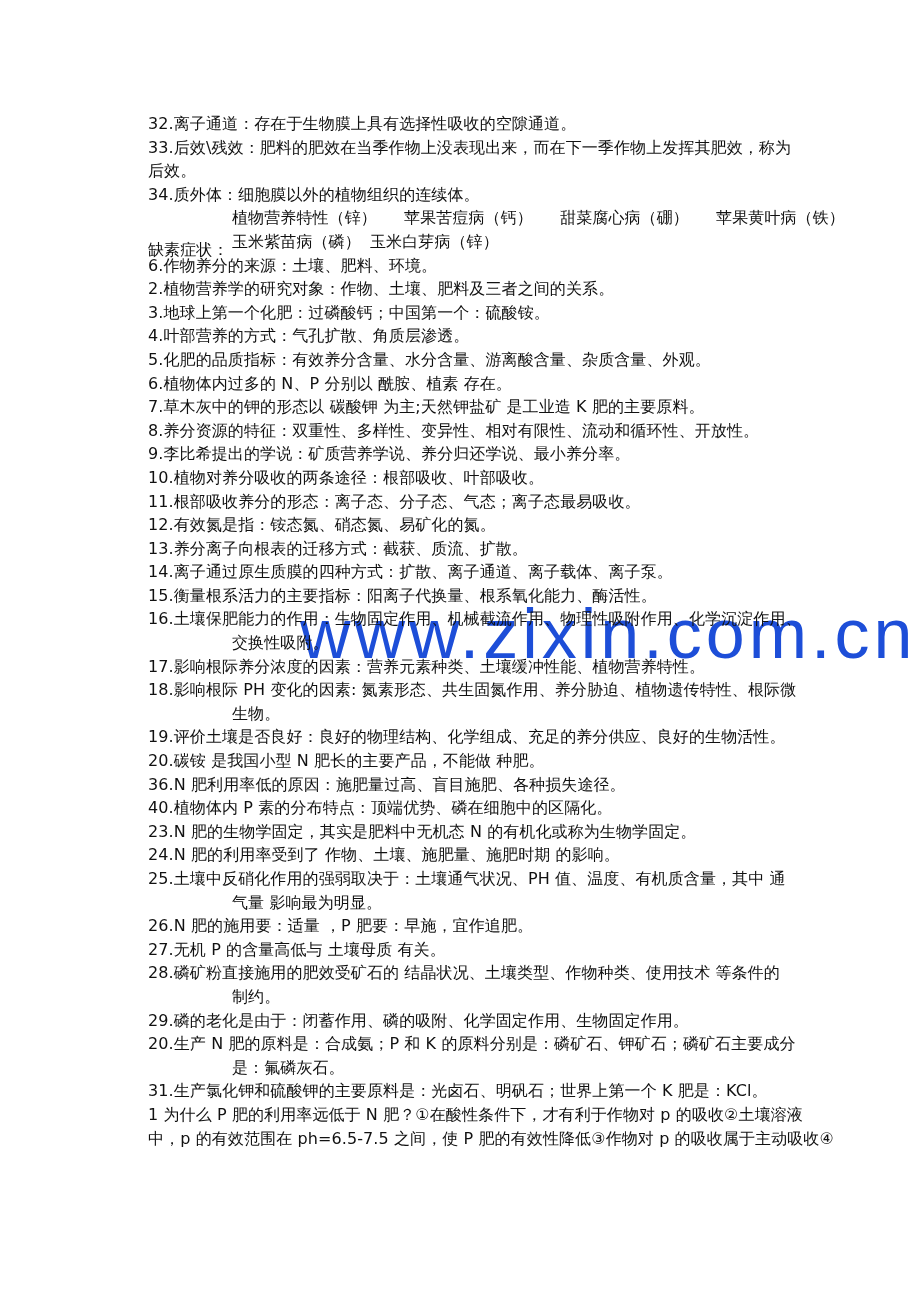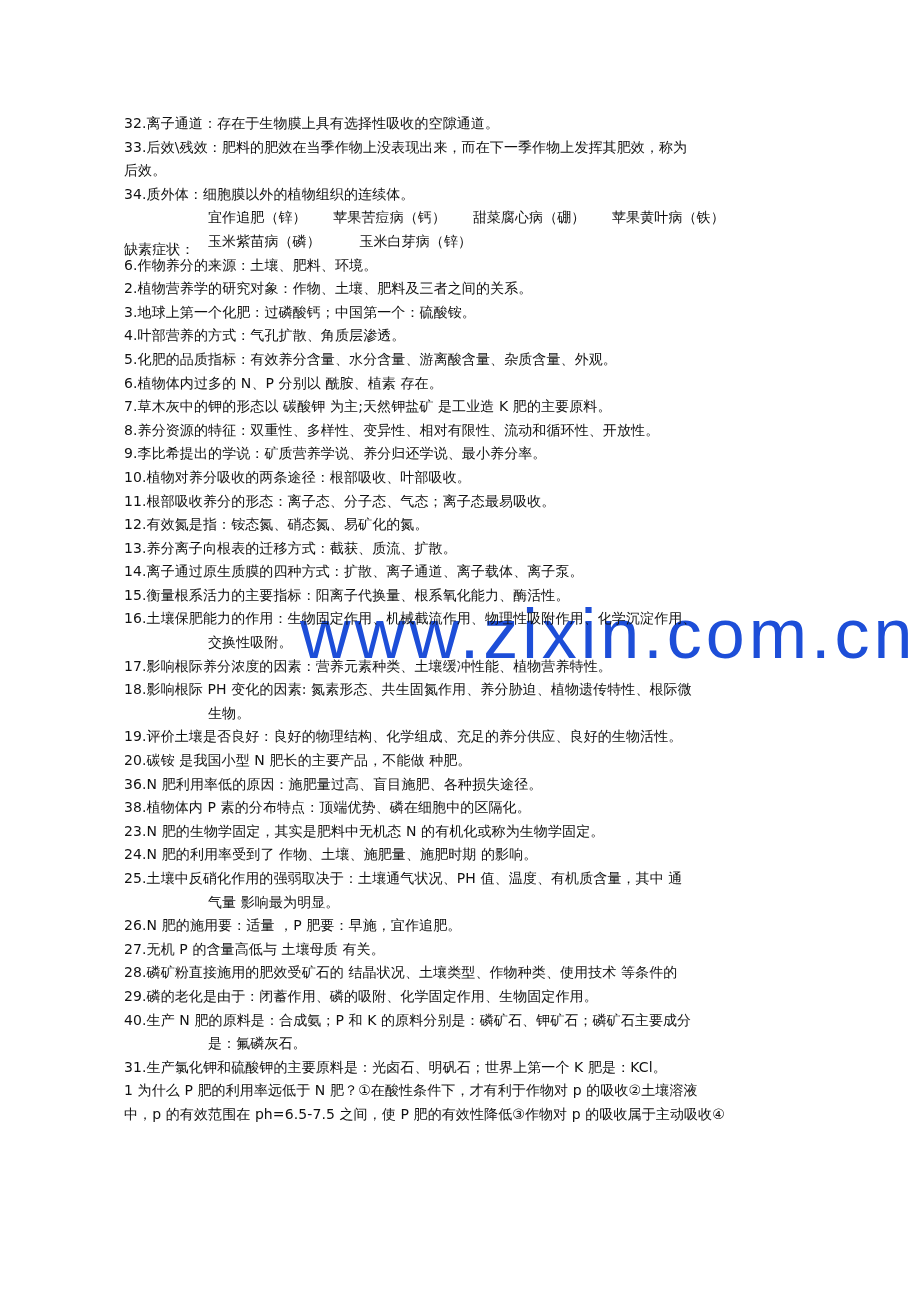--- a/index.html
+++ b/index.html
@@ -1,19 +1,19 @@
 <!DOCTYPE html>
 <html><head>
   <meta charset="utf-8">
   <style>
     html, body { margin: 0; padding: 0; background: #ffffff; }
     body { width: 920px; height: 1302px; position: relative; overflow: hidden;
       font-family: "DejaVu Sans", "Liberation Sans", sans-serif; color: #111; }
     .page { position: absolute; left: 0; top: 0; width: 920px; height: 1302px; background: #fff; }
-    .content { position: absolute; left: 124px; top: 112px; width: 650px; font-size: 14px; }
+    .content { position: absolute; left: 148px; top: 112px; width: 650px; font-size: 16px; }
     .line { height: 23.6px; line-height: 23.6px; white-space: nowrap; letter-spacing: 0.1px; }
     .indent { padding-left: 84px; }
     .symptoms { display: flex; }
     .symptoms .lbl { width: 84px; flex: none; margin-top: 32px; }
     .symptoms .items span { margin-right: 22px; }
     .watermark { position: absolute; left: 300px; top: 594px; font-family: Liberation Sans, sans-serif;
       font-size: 70px; color: #1d4ed8; letter-spacing: 4px; z-index: 0; pointer-events: none; }
     .content { z-index: 1; }
   </style>
 </head>
@@ -24,28 +24,28 @@
 
   <div class="content">
     <div class="line">32.离子通道：存在于生物膜上具有选择性吸收的空隙通道。</div>
     <div class="line">33.后效\残效：肥料的肥效在当季作物上没表现出来，而在下一季作物上发挥其肥效，称为</div>
     <div class="line">后效。</div>
     <div class="line">34.质外体：细胞膜以外的植物组织的连续体。</div>
 
     <div class="line symptoms">
       <span class="lbl">缺素症状：</span>
       <span class="items">
-        <span>宜作追肥（锌）</span>
+        <span>植物营养特性（锌）</span>
         <span>苹果苦痘病（钙）</span>
         <span>甜菜腐心病（硼）</span>
         <span style="margin-right:16px">苹果黄叶病（铁）</span>
       </span>
     </div>
     <div class="line indent">
-      <span style="margin-right:34px">玉米紫苗病（磷）</span>
+      <span style="margin-right:4px">玉米紫苗病（磷）</span>
       <span>玉米白芽病（锌）</span>
     </div>
 
     <div id="items">
         <div class="line">6.作物养分的来源：土壤、肥料、环境。</div>
         <div class="line">2.植物营养学的研究对象：作物、土壤、肥料及三者之间的关系。</div>
         <div class="line">3.地球上第一个化肥：过磷酸钙；中国第一个：硫酸铵。</div>
         <div class="line">4.叶部营养的方式：气孔扩散、角质层渗透。</div>
         <div class="line">5.化肥的品质指标：有效养分含量、水分含量、游离酸含量、杂质含量、外观。</div>
         <div class="line">6.植物体内过多的 N、P 分别以  酰胺、植素  存在。</div>
@@ -59,30 +59,31 @@
         <div class="line">14.离子通过原生质膜的四种方式：扩散、离子通道、离子载体、离子泵。</div>
         <div class="line">15.衡量根系活力的主要指标：阳离子代换量、根系氧化能力、酶活性。</div>
         <div class="line">16.土壤保肥能力的作用：生物固定作用、机械截流作用、物理性吸附作用、化学沉淀作用、</div>
         <div class="line indent">交换性吸附。</div>
         <div class="line">17.影响根际养分浓度的因素：营养元素种类、土壤缓冲性能、植物营养特性。</div>
         <div class="line">18.影响根际 PH 变化的因素: 氮素形态、共生固氮作用、养分胁迫、植物遗传特性、根际微</div>
         <div class="line indent">生物。</div>
         <div class="line">19.评价土壤是否良好：良好的物理结构、化学组成、充足的养分供应、良好的生物活性。</div>
         <div class="line">20.碳铵  是我国小型 N 肥长的主要产品，不能做  种肥。</div>
         <div class="line">36.N 肥利用率低的原因：施肥量过高、盲目施肥、各种损失途径。</div>
-        <div class="line">38.植物体内 P 素的分布特点：顶端优势、磷在细胞中的区隔化。</div>
+        <div class="line">40.植物体内 P 素的分布特点：顶端优势、磷在细胞中的区隔化。</div>
         <div class="line">23.N 肥的生物学固定，其实是肥料中无机态 N 的有机化或称为生物学固定。</div>
         <div class="line">24.N 肥的利用率受到了  作物、土壤、施肥量、施肥时期  的影响。</div>
         <div class="line">25.土壤中反硝化作用的强弱取决于：土壤通气状况、PH 值、温度、有机质含量，其中  通</div>
         <div class="line indent">气量  影响最为明显。</div>
         <div class="line">26.N 肥的施用要：适量  ，P 肥要：早施，宜作追肥。</div>
         <div class="line">27.无机 P 的含量高低与  土壤母质  有关。</div>
         <div class="line">28.磷矿粉直接施用的肥效受矿石的  结晶状况、土壤类型、作物种类、使用技术  等条件的</div>
+        <div class="line indent">制约。</div>
         <div class="line">29.磷的老化是由于：闭蓄作用、磷的吸附、化学固定作用、生物固定作用。</div>
-        <div class="line">40.生产 N 肥的原料是：合成氨；P 和 K 的原料分别是：磷矿石、钾矿石；磷矿石主要成分</div>
+        <div class="line">20.生产 N 肥的原料是：合成氨；P 和 K 的原料分别是：磷矿石、钾矿石；磷矿石主要成分</div>
         <div class="line indent">是：氟磷灰石。</div>
         <div class="line">31.生产氯化钾和硫酸钾的主要原料是：光卤石、明矾石；世界上第一个 K 肥是：KCl。</div>
       </div>
 
     <div class="line">1 为什么 P 肥的利用率远低于 N 肥？①在酸性条件下，才有利于作物对 p 的吸收②土壤溶液</div>
     <div class="line">中，p 的有效范围在 ph=6.5-7.5 之间，使 P 肥的有效性降低③作物对 p 的吸收属于主动吸收④</div>
   </div>
 </div>
 
 </body></html>

